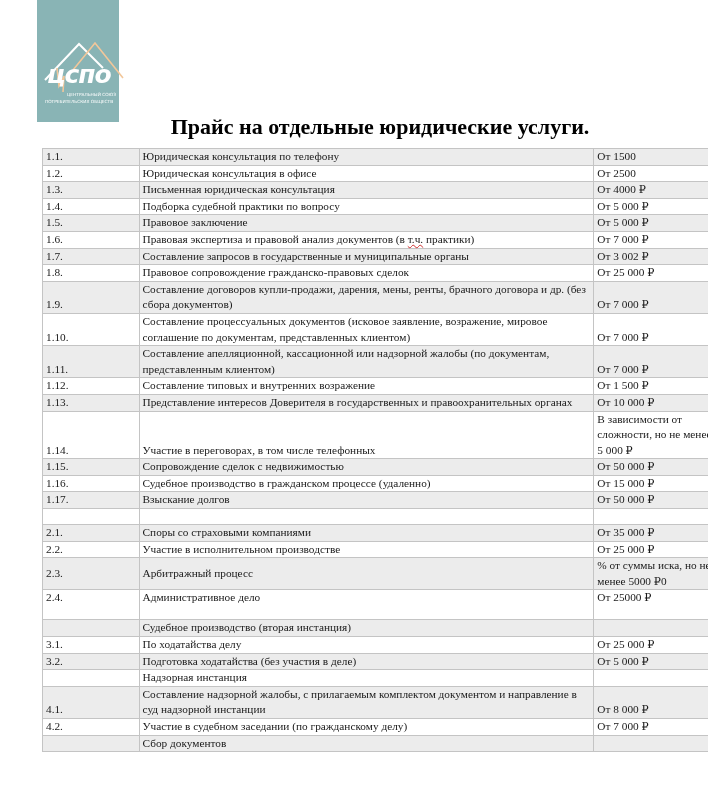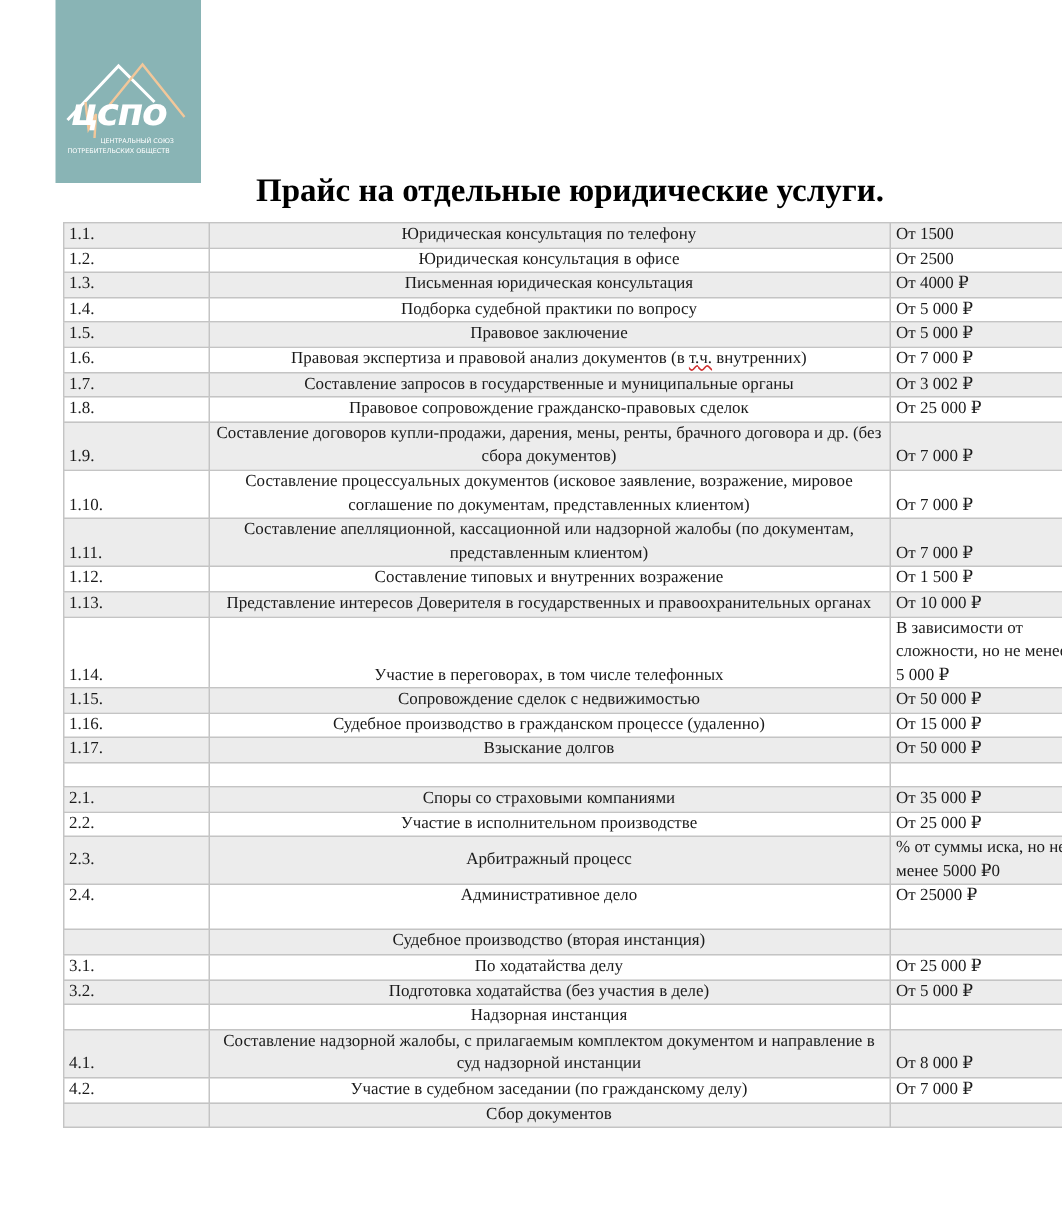--- a/index.html
+++ b/index.html
@@ -12,21 +12,21 @@
       height: 810px;
       position: relative;
       overflow: hidden;
       font-family: "Liberation Serif", "DejaVu Serif", serif;
       color: #1a1a1a;
     }
     .logo {
       position: absolute;
       left: 37px;
       top: 0;
-      width: 97px;
+      width: 82px;
       height: 122px;
       background: #89b4b5;
     }
     .logo svg { position: absolute; left: 0; top: 0; }
     .logo-word {
       position: absolute;
       left: 10px;
       top: 62px;
       font-family: "DejaVu Sans", sans-serif;
       font-style: italic;
@@ -79,21 +79,21 @@
       line-height: 15.6px;
     }
     table.price td {
       border: 1px solid #c4c4c4;
       padding: 0 4px 0 3px;
       vertical-align: bottom;
     }
     table.price tr:nth-child(odd) td { background: #ececec; }
     table.price tr:nth-child(even) td { background: #ffffff; }
     td.num { width: 75px; }
-    td.name { width: 383px; text-align: center; }
+    td.name { width: 383px; }
     td.price-cell { width: 100px; }
     tr.tall td.price-cell { vertical-align: bottom; }
     tr.mid td { vertical-align: middle; }
     tr.empty td { height: 15px; }
     tr.admin td { height: 29px; vertical-align: top; margin-top: 19px; }
     .spell { text-decoration: underline wavy #d03030; text-decoration-thickness: 1px; }
   </style>
 </head>
 <body>
 
@@ -132,21 +132,21 @@
       <td class="name">Подборка судебной практики по вопросу</td>
       <td class="price-cell">От 5 000 ₽</td>
     </tr>
     <tr>
       <td class="num">1.5.</td>
       <td class="name">Правовое заключение</td>
       <td class="price-cell">От 5 000 ₽</td>
     </tr>
     <tr>
       <td class="num">1.6.</td>
-      <td class="name"><span>Правовая экспертиза и правовой анализ документов (в </span><span class="spell">т.ч.</span><span> внутренних)</span></td>
+      <td class="name"><span>Правовая экспертиза и правовой анализ документов (в </span><span class="spell">т.ч.</span><span> практики)</span></td>
       <td class="price-cell">От 7 000 ₽</td>
     </tr>
     <tr>
       <td class="num">1.7.</td>
       <td class="name">Составление запросов в государственные и муниципальные органы</td>
       <td class="price-cell">От 3 002 ₽</td>
     </tr>
     <tr>
       <td class="num">1.8.</td>
       <td class="name">Правовое сопровождение гражданско-правовых сделок</td>

